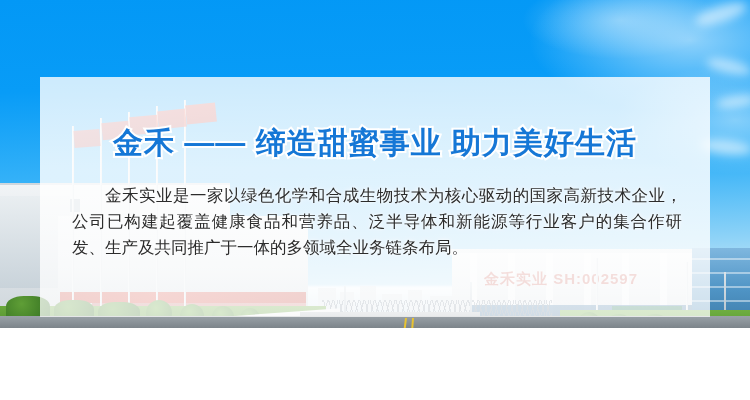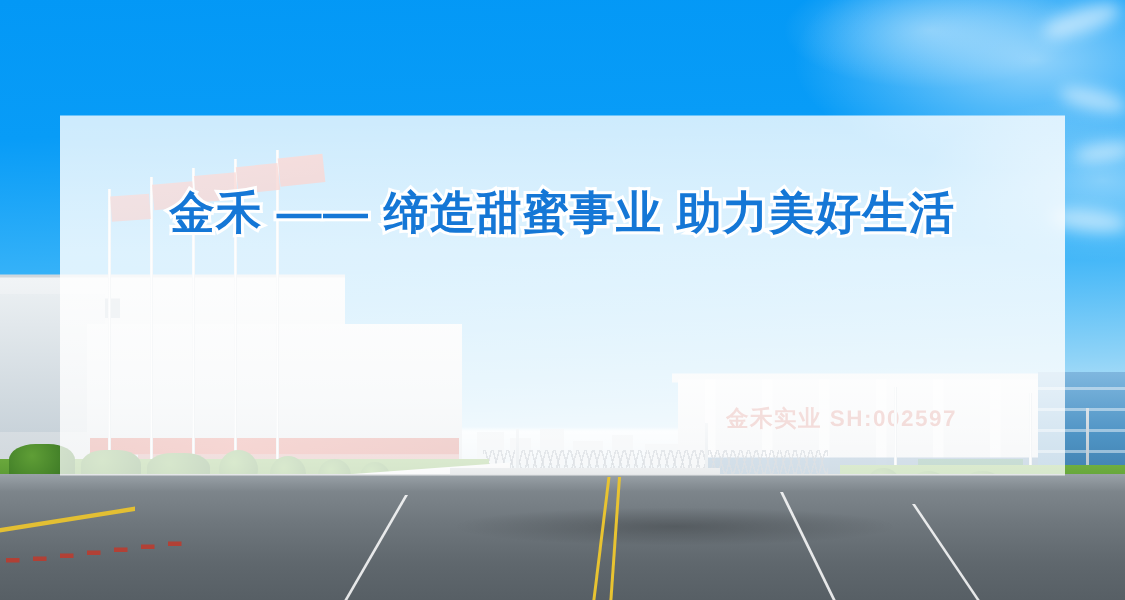--- a/index.html
+++ b/index.html
@@ -1,20 +1,20 @@
 <!DOCTYPE html>
 <html><head>
 <meta charset="utf-8">
 <style>
   html,body{margin:0;padding:0;background:#fff;}
   body{font-family:"Liberation Sans","DejaVu Sans",sans-serif;}
 
   .banner{
     position:relative;
-    width:750px;height:400px;
+    width:750px;height:328px;
     overflow:hidden;
   }
 
   
   .sky{
     position:absolute;left:0;top:0;width:750px;height:330px;
     background:
       radial-gradient(ellipse 260px 120px at 690px 40px, rgba(255,255,255,.55) 0%, rgba(255,255,255,0) 62%),
       radial-gradient(ellipse 150px 60px at 620px 20px, rgba(255,255,255,.40) 0%, rgba(255,255,255,0) 65%),
       radial-gradient(ellipse 200px 90px at 735px 120px, rgba(255,255,255,.45) 0%, rgba(255,255,255,0) 60%),
@@ -324,14 +324,15 @@
     <div class="kerbdash" style="left:94px;top:363px;"></div>
     <div class="kerbdash" style="left:112px;top:361px;"></div>
   </div>
 
   <div class="panel"></div>
 
   <div class="title">
     <span class="title-inner">金禾 —— 缔造甜蜜事业 助力美好生活</span>
   </div>
 
+  <div class="body-text">金禾实业是一家以绿色化学和合成生物技术为核心驱动的国家高新技术企业，公司已构建起覆盖健康食品和营养品、泛半导体和新能源等行业客户的集合作研发、生产及共同推广于一体的多领域全业务链条布局。</div>
 
 </div>
 
 </body></html>

